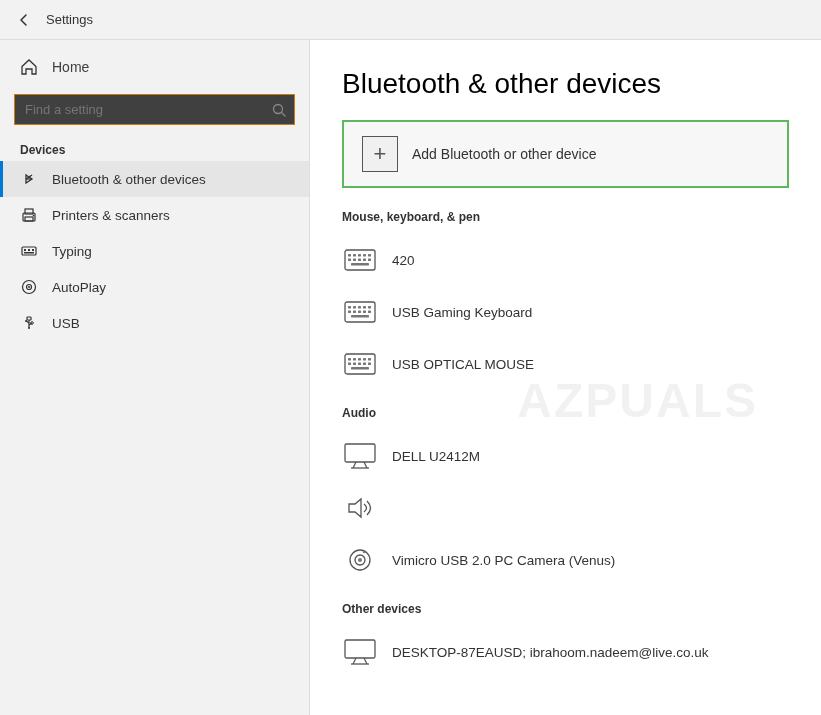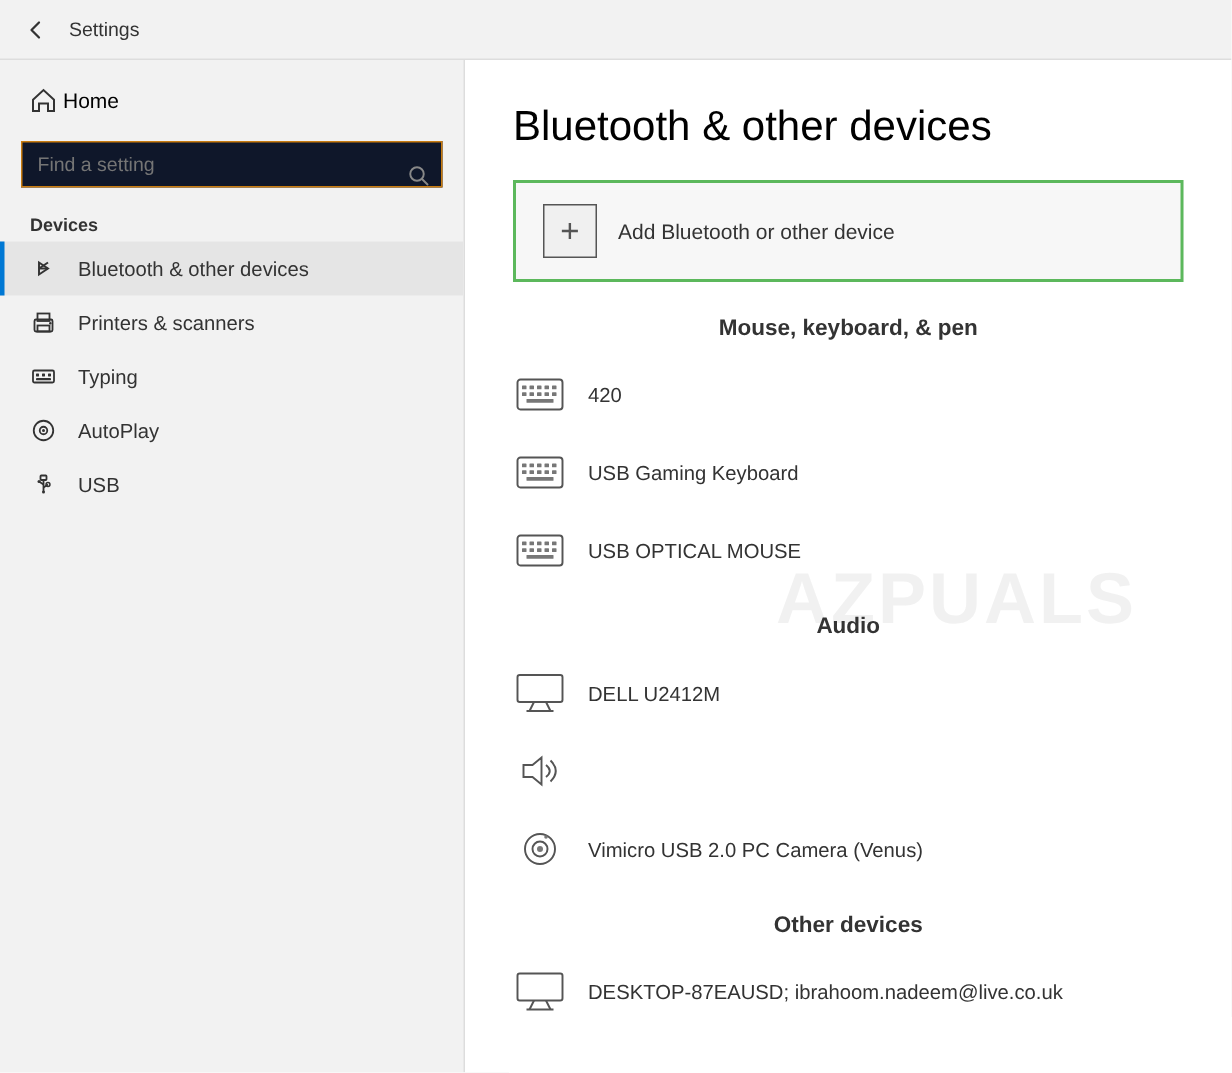--- a/index.html
+++ b/index.html
@@ -55,35 +55,35 @@
       flex-direction: column;
       padding-top: 8px;
       border-right: 1px solid #ddd;
       overflow-y: auto;
     }
 
     
     .nav-home {
       display: flex;
       align-items: center;
-      gap: 4px;
+      gap: 14px;
       padding: 10px 20px;
       cursor: pointer;
-      color: #000000;
+      color: #404040;
       font-size: 14px;
     }
 
     
     .search-box {
       margin: 8px 14px 12px 14px;
       position: relative;
       display: flex;
-      align-items: flex-end;
+      align-items: center;
       border: 1.5px solid #c97c10;
-      background: #0f172a;
+      background: #404040;
     }
     .search-input {
       width: 100%;
       border: none;
       outline: none;
       padding: 7px 10px;
       font-size: 13px;
       background: transparent;
       color: #999;
     }
@@ -176,26 +176,25 @@
       background: #f0f0f0;
       flex-shrink: 0;
     }
     .add-device-label {
       font-size: 14px;
       color: #333;
     }
 
     
     .section-label {
-      font-size: 15px;
+      font-size: 12px;
       font-weight: 600;
       color: #333;
       margin-bottom: 10px;
       margin-top: 4px;
-      text-align: center;
     }
 
     
     .device-row {
       display: flex;
       align-items: center;
       gap: 14px;
       padding: 8px 0;
       border-bottom: none;
     }

